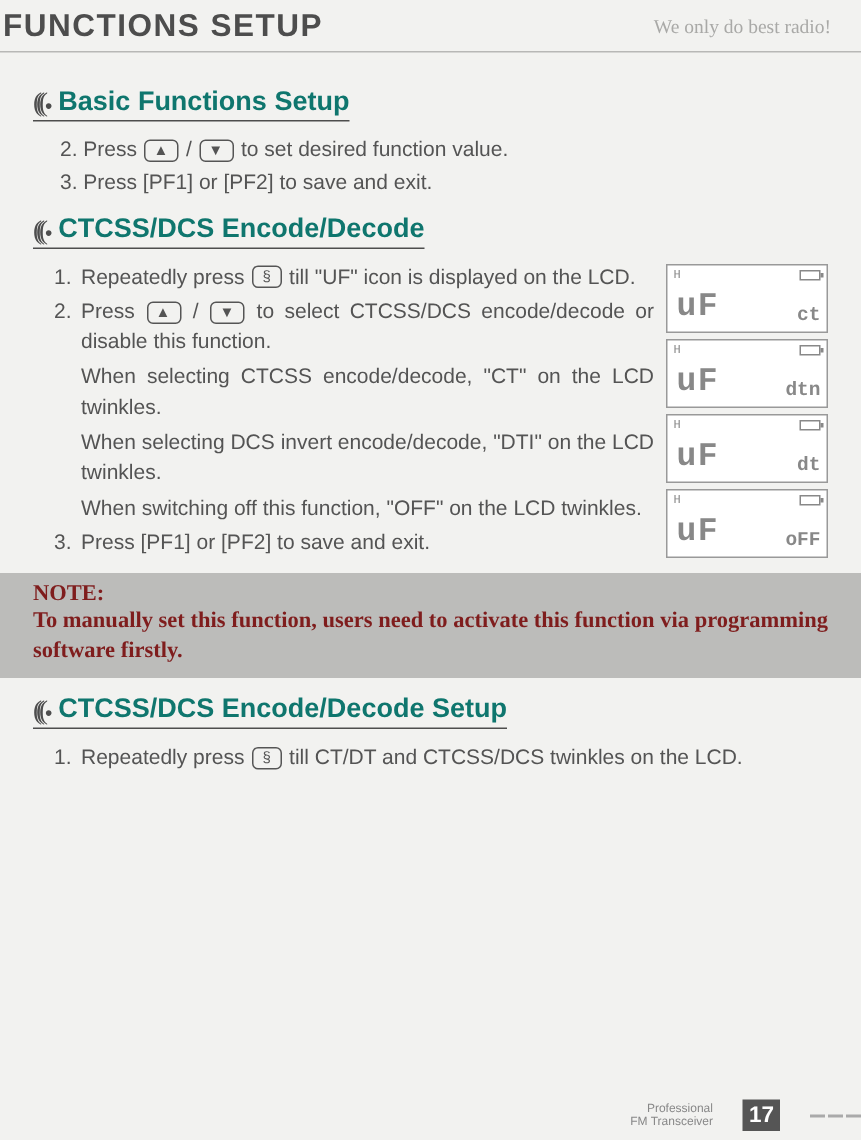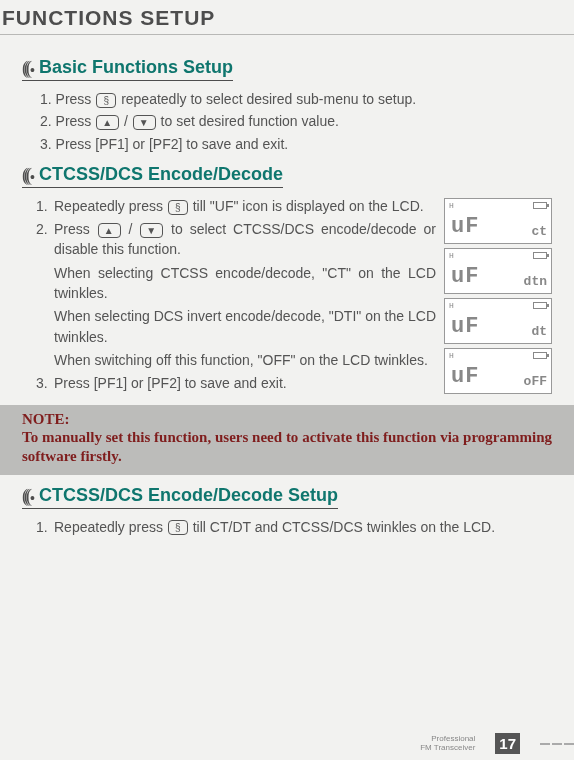--- a/index.html
+++ b/index.html
@@ -107,34 +107,32 @@
     padding:2px 4px;
   }
   .footer .bars { display:flex; gap:2px; }
   .footer .bars span { width:10px; height:2px; background:#aaa; display:block; }
 </style>
 </head>
 <body>
 
 <div class="header">
   <span class="header-title">FUNCTIONS SETUP</span>
+  <span class="slogan">We only do best radio!</span>
 </div>
 
 <div class="content">
 
   <div class="section">
     <div class="section-head">
       <span class="wave-icon">(((</span>
         <span class="wave-dot">•</span>
       <span class="section-title">Basic Functions Setup</span>
     </div>
     <ol class="steps">
-      <li>
-        <span>1. Press </span><span class="keycap">§</span><span> repeatedly to select desired sub-menu to setup.</span>
-      </li>
       <li>
         <span>2. Press </span><span class="keycap double">▲</span><span> / </span><span class="keycap double">▼</span><span> to set desired function value.</span>
       </li>
       <li>3. Press [PF1] or [PF2] to save and exit.</li>
     </ol>
   </div>
 
   <div class="section">
     <div class="section-head">
       <span class="wave-icon">(((</span>

